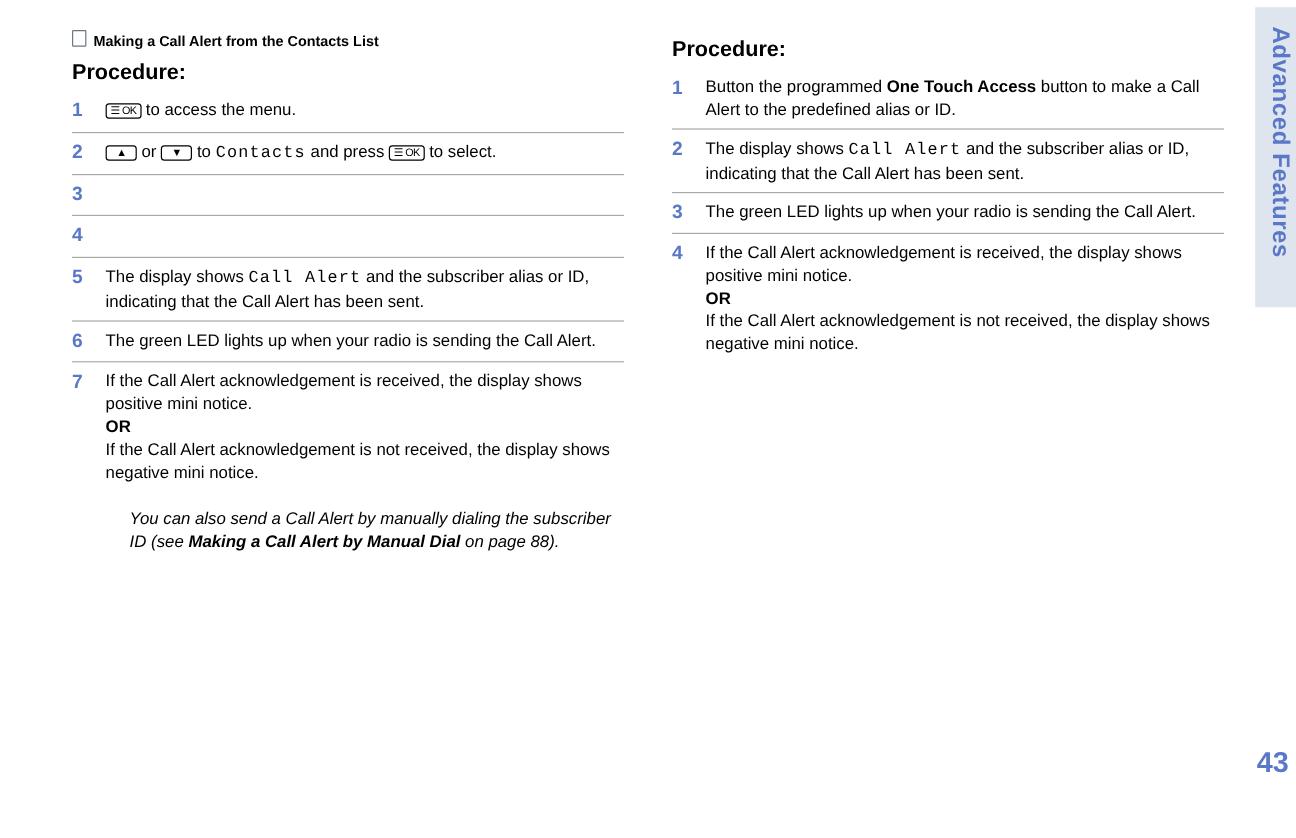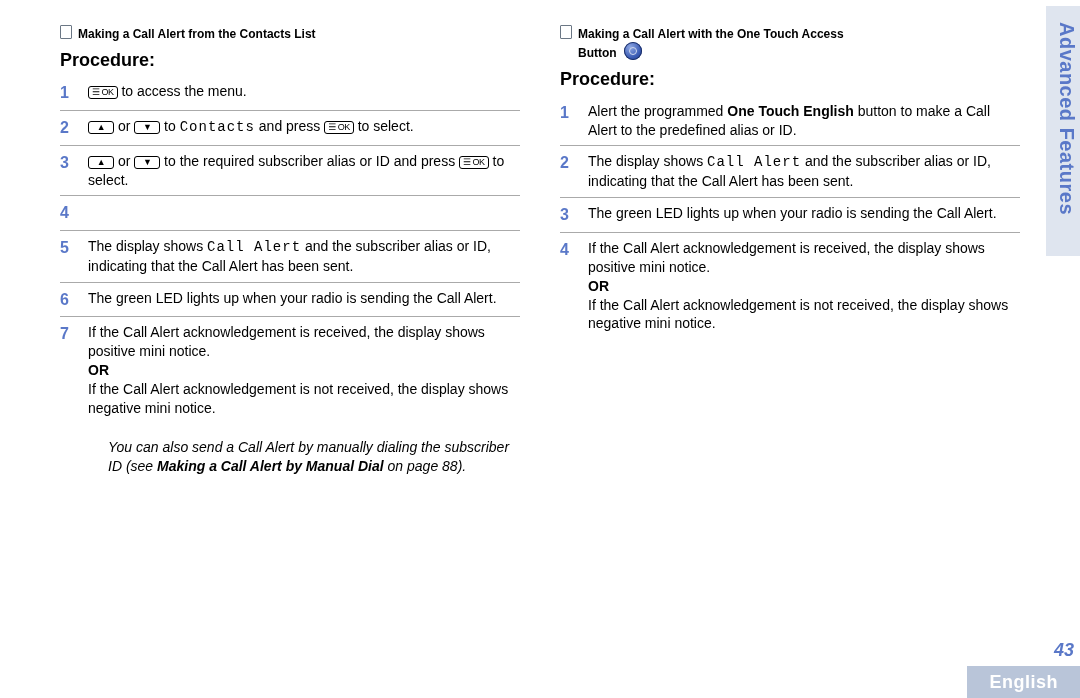--- a/index.html
+++ b/index.html
@@ -140,25 +140,24 @@
     font-size: 20px;
     writing-mode: vertical-rl;
     text-align: left;
     padding-top: 12px;
     box-sizing: border-box;
     letter-spacing: 0.5px;
   }
   .page-number {
     position: absolute;
     right: 6px;
-    bottom: 36px;
+    bottom: 46px;
     color: #5a78c8;
     font-weight: bold;
-    font-size: 18px;
-    font-style: italic;
+    font-size: 24px;
   }
   .footer-lang {
     position: absolute;
     right: 0;
     bottom: 0;
     background: #b9c5d9;
     color: #fff;
     font-weight: bold;
     font-size: 18px;
     padding: 4px 22px;
@@ -166,21 +165,20 @@
   }
 </style>
 </head>
 <body>
 
 <div class="page">
 
   <div class="side-tab"></div>
   <div class="side-tab-text">Advanced Features</div>
   <div class="page-number">43</div>
-  <div class="footer-lang">English</div>
 
   <div class="columns">
 
     <div class="col">
       <div class="section-title">
         <span class="doc-icon"></span><span>Making a Call Alert from the Contacts List</span>
       </div>
       <div class="proc-label">Procedure:</div>
 
       <div class="step">
@@ -192,23 +190,20 @@
 
       <div class="step">
         <div class="step-num">2</div>
         <div class="step-body">
           <span class="key arrow">▲</span><span> or </span><span class="key arrow">▼</span><span> to </span><span class="mono">Contacts</span><span> and press </span><span class="key">☰ OK</span><span> to select.</span>
         </div>
       </div>
 
       <div class="step">
         <div class="step-num">3</div>
-        <div class="step-body">
-          <span class="key arrow">▲</span><span> or </span><span class="key arrow">▼</span><span> to the required subscriber alias or ID and press </span><span class="key">☰ OK</span><span> to select.</span>
-        </div>
       </div>
 
       <div class="step">
         <div class="step-num">4</div>
       </div>
 
       <div class="step">
         <div class="step-num">5</div>
         <div class="step-body">
           <span>The display shows </span><span class="mono">Call Alert</span><span> and the subscriber alias or ID, indicating that the Call Alert has been sent.</span>
@@ -228,31 +223,26 @@
           <div>If the Call Alert acknowledgement is not received, the display shows negative mini notice.</div>
         </div>
       </div>
 
       <div class="footnote-italic">
         <span>You can also send a Call Alert by manually dialing the subscriber ID (see </span><span class="bold-italic">Making a Call Alert by Manual Dial</span><span> on page 88).</span>
       </div>
     </div>
 
     <div class="col">
-      <div class="section-title">
-        <span class="doc-icon"></span><span>Making a Call Alert with the One Touch Access</span><br>
-        <span style="margin-left:18px;">Button</span>
-        <span class="ota-btn"></span>
-      </div>
       <div class="proc-label">Procedure:</div>
 
       <div class="step">
         <div class="step-num">1</div>
         <div class="step-body">
-          <span>Alert the programmed </span><b>One Touch English</b><span> button to make a Call Alert to the predefined alias or ID.</span>
+          <span>Button the programmed </span><b>One Touch Access</b><span> button to make a Call Alert to the predefined alias or ID.</span>
         </div>
       </div>
 
       <div class="step">
         <div class="step-num">2</div>
         <div class="step-body">
           <span>The display shows </span><span class="mono">Call Alert</span><span> and the subscriber alias or ID, indicating that the Call Alert has been sent.</span>
         </div>
       </div>
 

